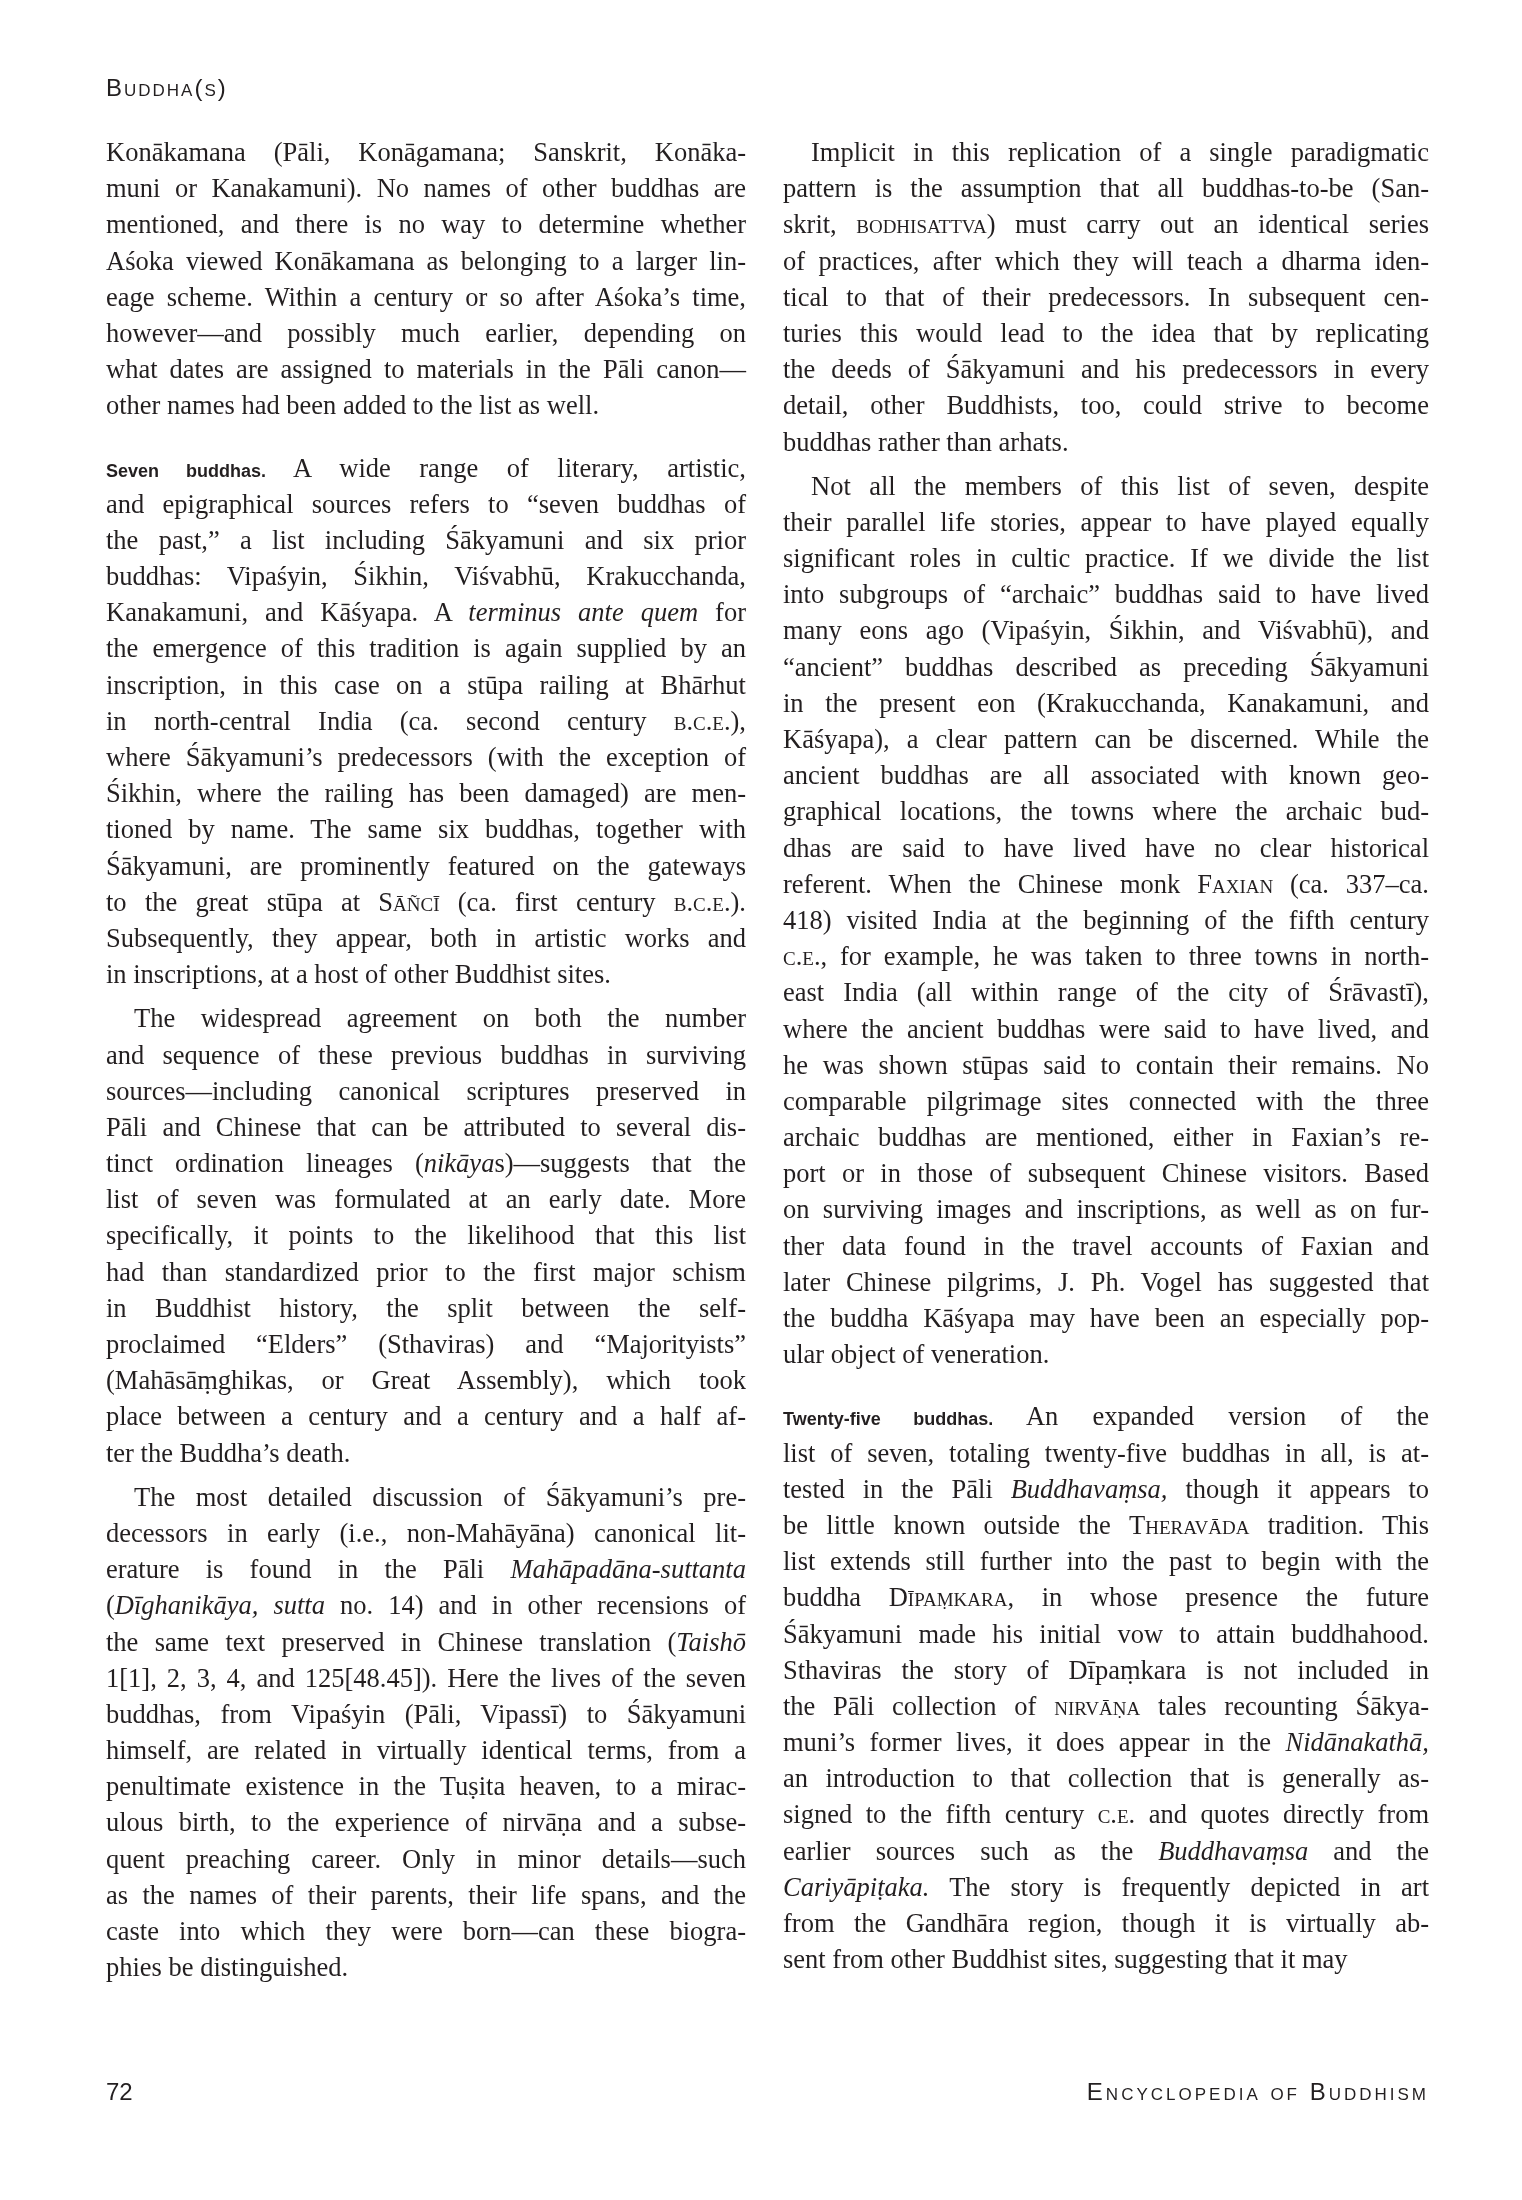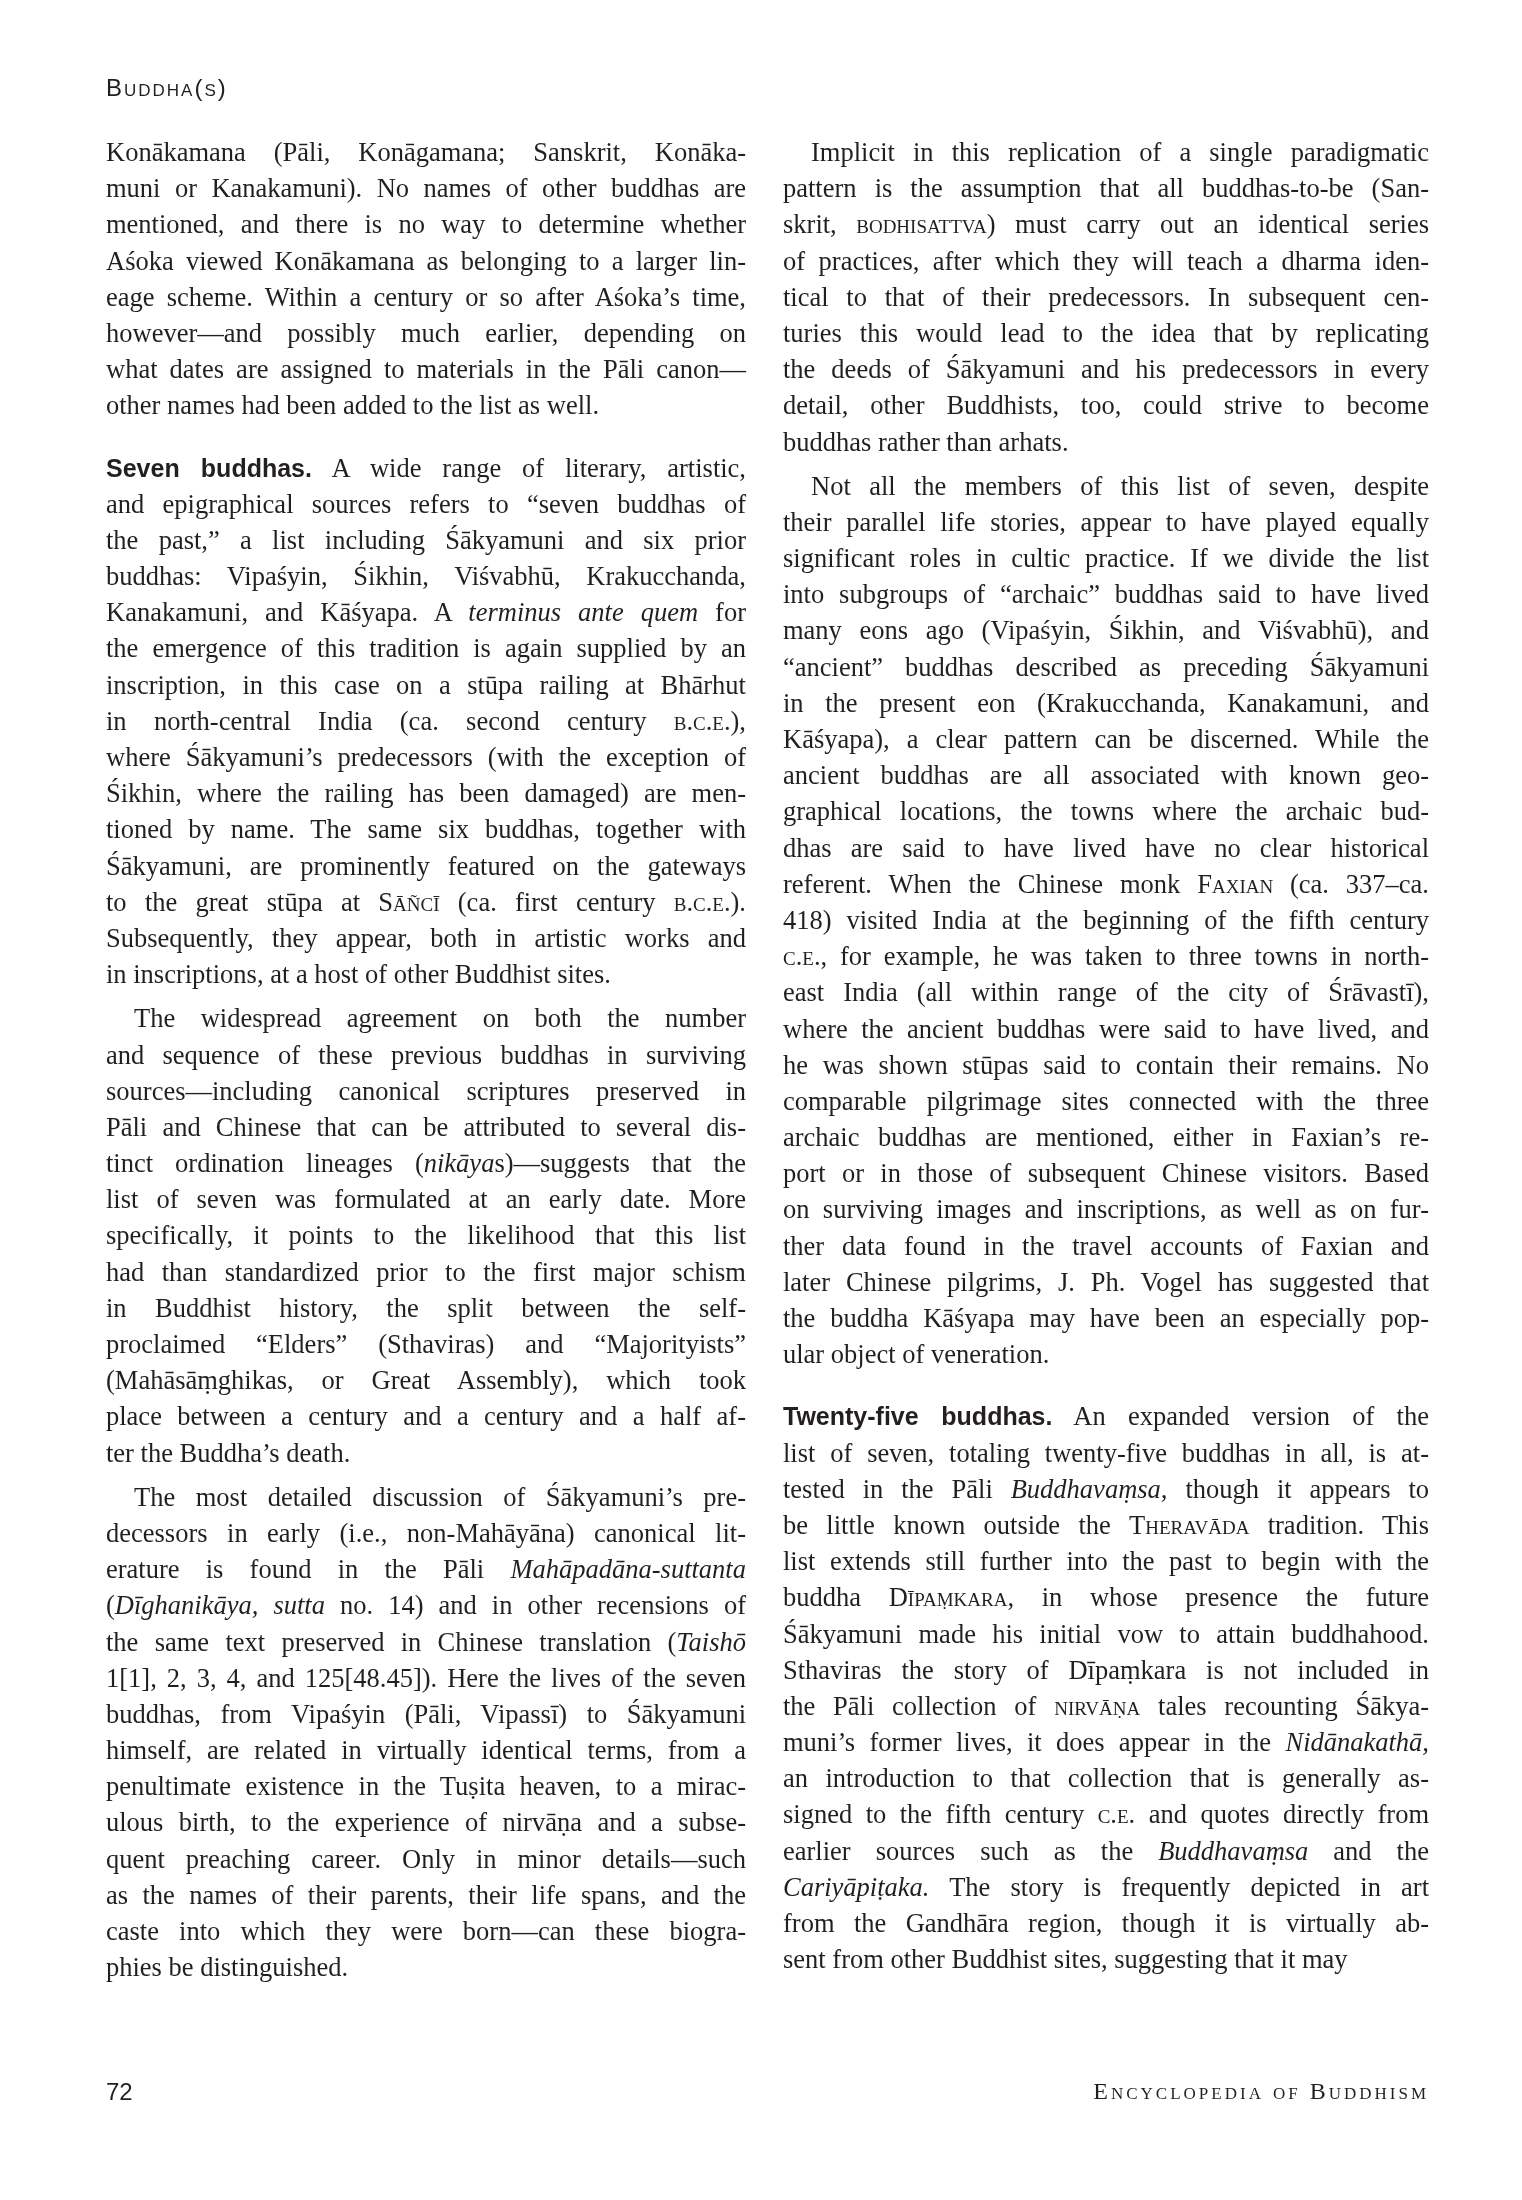--- a/index.html
+++ b/index.html
@@ -10,25 +10,25 @@
   .col { position:absolute; top:134px; width:640px; }
   .col.left { left:106px; }
   .col.right { left:783px; width:646px; }
   .para { margin:0; }
   .line { display:block; height:36.2px; line-height:36.2px; font-size:26.5px; white-space:nowrap;
           text-align:justify; text-align-last:justify; }
   .line.last { text-align-last:left; }
   .indent { text-indent:28px; }
   .gap { height:26px; }
   .gap-sm { height:8px; }
-  .hd { font-family:"Liberation Sans","DejaVu Sans",sans-serif; font-weight:bold; font-size:25px; }
+  .hd { font-family:"Liberation Sans","DejaVu Sans",sans-serif; font-weight:bold; font-size:18px; }
   .sc { font-variant:small-caps; }
   .footer { position:absolute; top:2078px; font-size:24px; font-family:"Liberation Sans","DejaVu Sans",sans-serif; }
   .footer.pn { left:106px; }
-  .footer.title { right:93px; letter-spacing:3px; font-variant:small-caps;font-family:Liberation Serif, serif; }
+  .footer.title { right:93px; letter-spacing:3px; font-variant:small-caps; }
 </style>
 </head>
 <body>
 
 <div class="running-head">Buddha(s)</div>
 
 <div class="col left">
   <div class="para">
       <span class="line">Konākamana (Pāli, Konāgamana; Sanskrit, Konāka-</span>
       <span class="line">muni or Kanakamuni). No names of other buddhas are</span>

